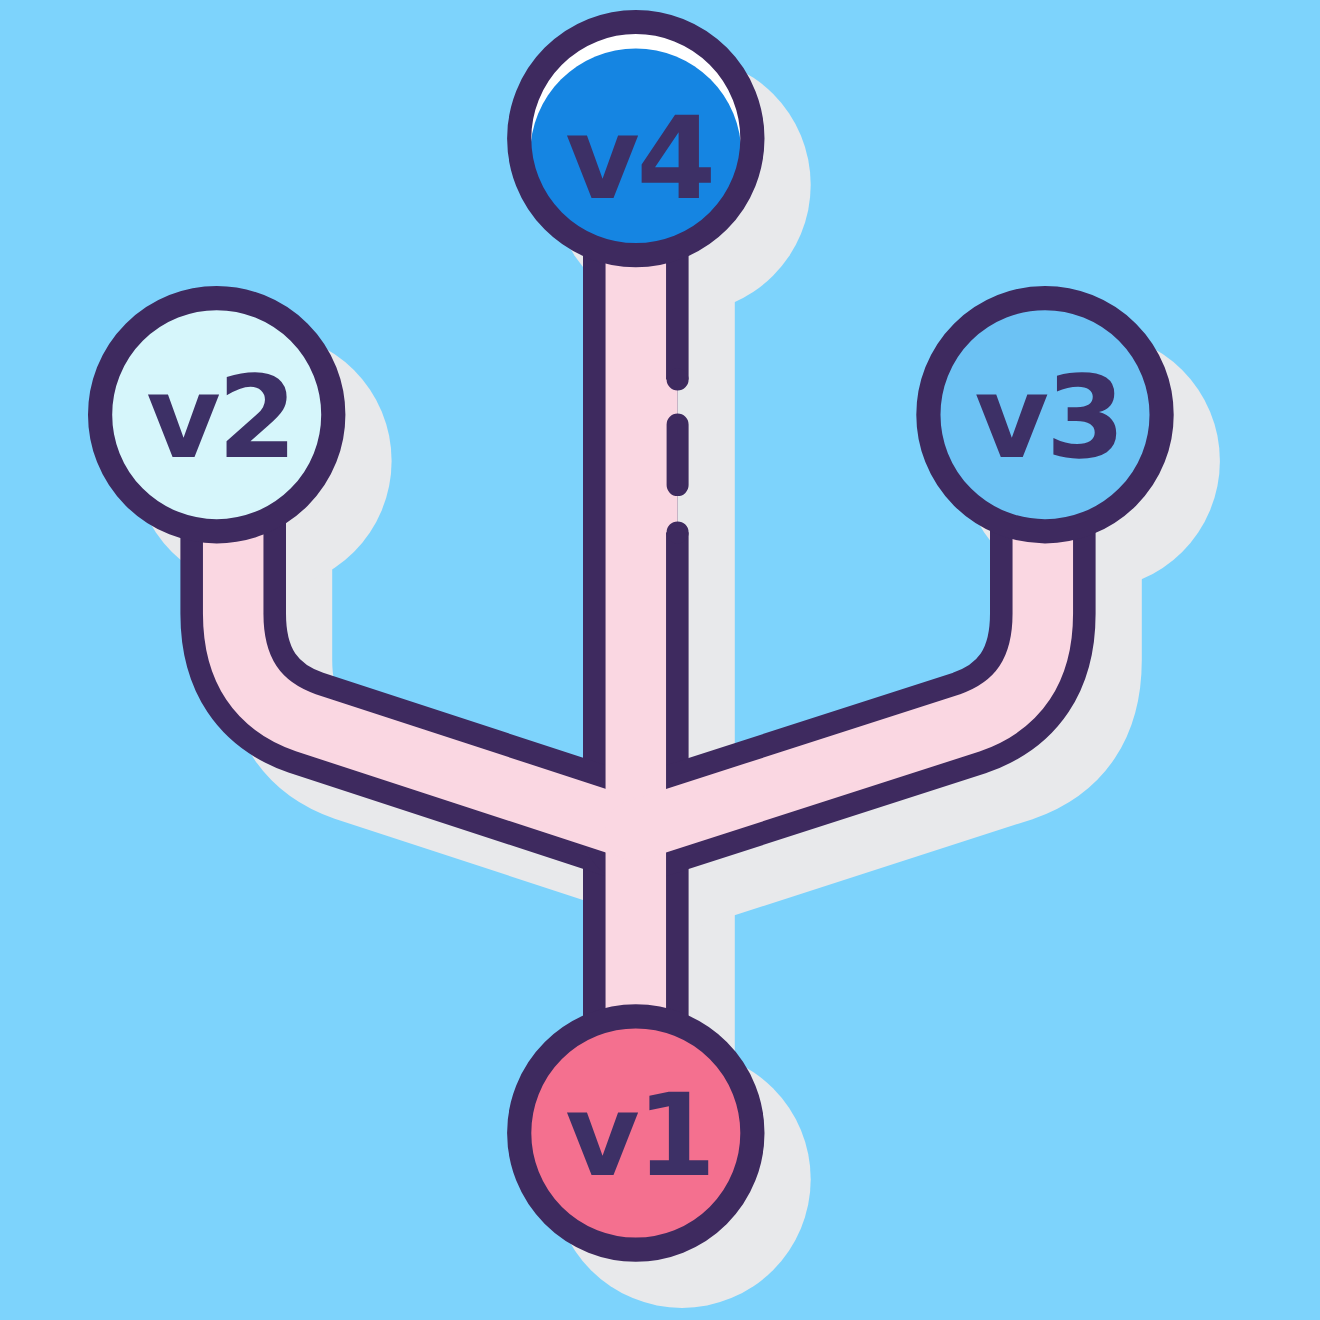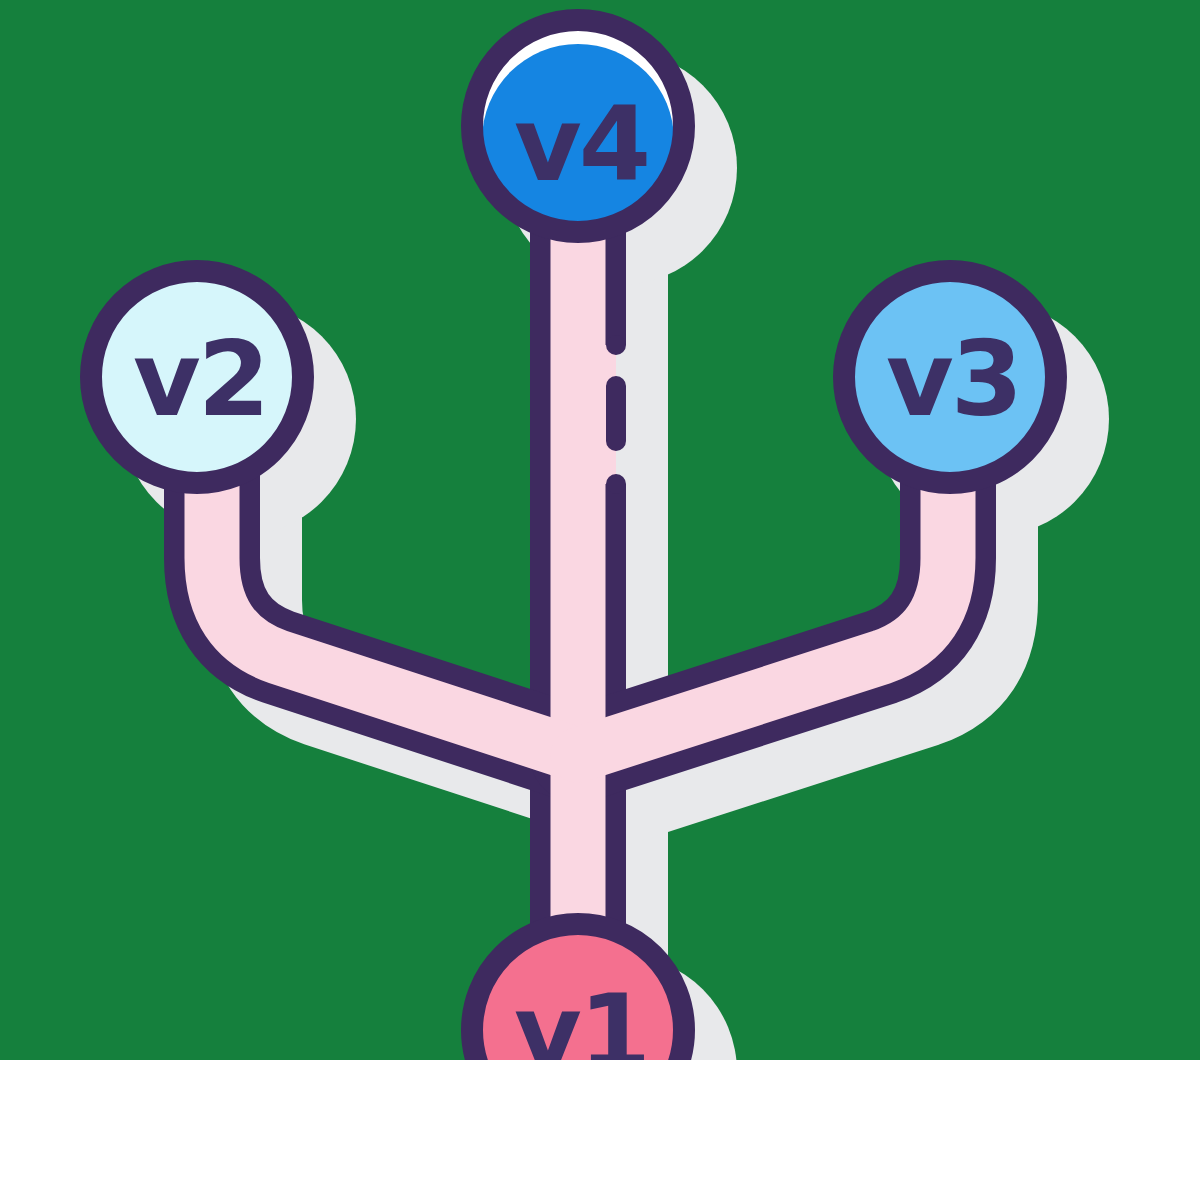--- a/index.html
+++ b/index.html
@@ -1,16 +1,16 @@
 <!DOCTYPE html>
 <html><head>
 <meta charset="utf-8">
 <style>
   html,body{margin:0;padding:0;background:#ffffff;}
-  .stage{width:1200px;height:1060px;position:relative;background:#15803d;overflow:hidden;
+  .stage{width:1200px;height:1200px;position:relative;background:#7dd3fc;overflow:hidden;
          font-family:"DejaVu Sans","Liberation Sans",sans-serif;}
   svg{display:block;}
   text.node-label{font-family:"DejaVu Sans","Liberation Sans",sans-serif;
                   font-weight:bold;font-size:104px;letter-spacing:-3px;
                   text-anchor:middle;}
 </style>
 </head>
 <body>
 
 <div class="stage">

